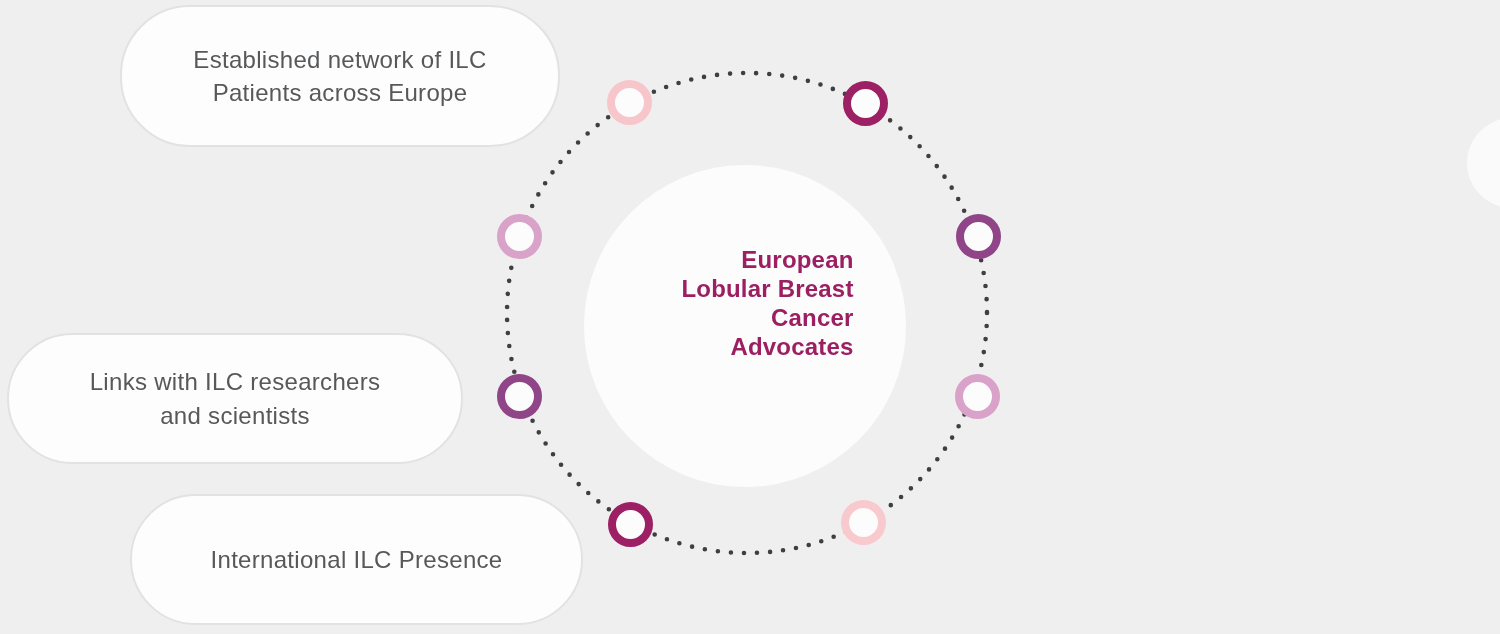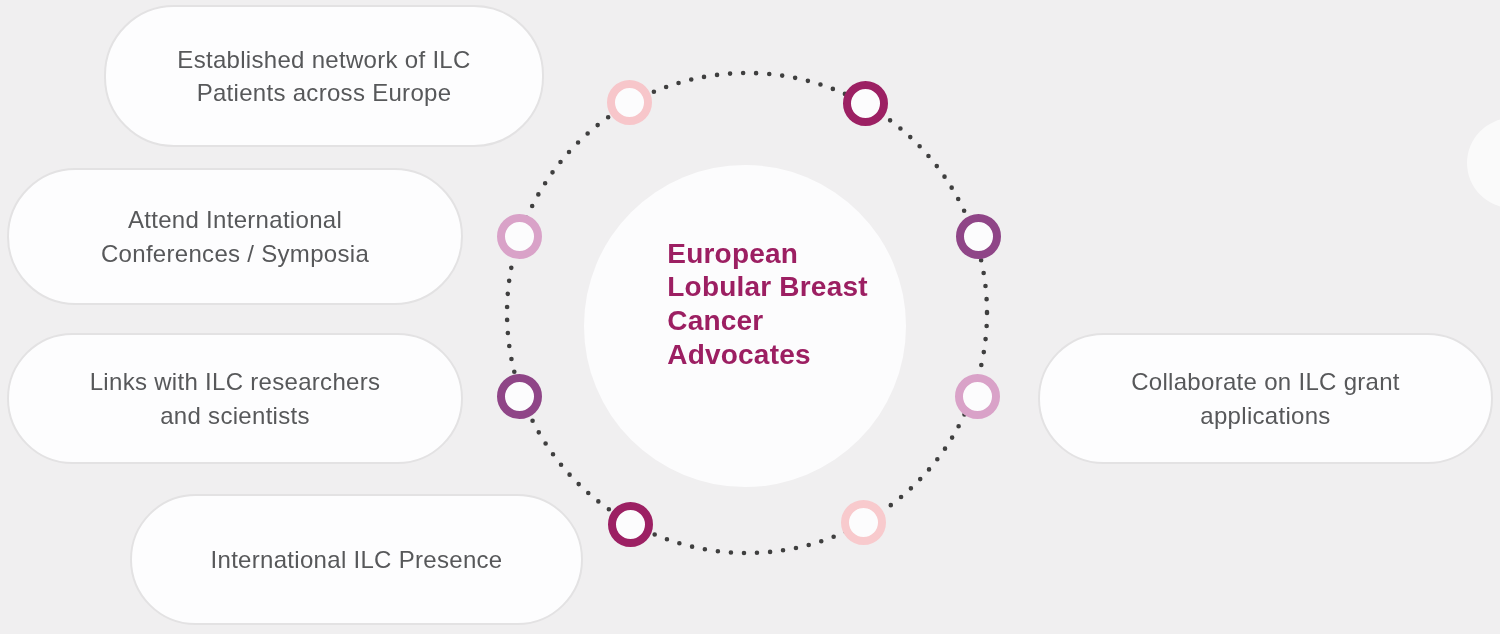--- a/index.html
+++ b/index.html
@@ -30,24 +30,24 @@
     width: 322px;
     height: 322px;
     border-radius: 50%;
     background: #fcfcfd;
     display: flex;
     align-items: center;
     justify-content: center;
   }
   .hub-title {
     font-weight: bold;
-    font-size: 28px;
+    font-size: 24px;
     line-height: 1.2;
     letter-spacing: 0.2px;
-    text-align: left;
+    text-align: right;
     white-space: pre-line;
     transform: translateY(-22px);
     margin-left: 45px;
   }
   .node {
     position: absolute;
     width: 45px;
     height: 45px;
     box-sizing: border-box;
     border-radius: 50%;
@@ -99,26 +99,22 @@
 
   <div class="node" style="left: 607px; top: 80px; border-color: rgb(247, 198, 202);"></div>
   <div class="node" style="left: 843px; top: 81px; border-color: rgb(156, 32, 99);"></div>
   <div class="node" style="left: 956px; top: 214px; border-color: rgb(143, 69, 135);"></div>
   <div class="node" style="left: 955px; top: 374px; border-color: rgb(217, 162, 200);"></div>
   <div class="node" style="left: 841px; top: 500px; border-color: rgb(248, 202, 205);"></div>
   <div class="node" style="left: 608px; top: 502px; border-color: rgb(156, 32, 99);"></div>
   <div class="node" style="left: 497px; top: 374px; border-color: rgb(143, 69, 135);"></div>
   <div class="node" style="left: 497px; top: 214px; border-color: rgb(217, 162, 200);"></div>
 
-  <div class="bubble" style="left:104px; top:5px;   width:440px; height:142px;">Established network of ILC
+  <div class="bubble" style="left:120px; top:5px;   width:440px; height:142px;">Established network of ILC
 Patients across Europe</div>
-  <div class="bubble" style="left:7px;   top:168px; width:456px; height:137px;">Attend International
-Conferences / Symposia</div>
   <div class="bubble" style="left:7px;   top:333px; width:456px; height:131px;text-align:center;">Links with ILC researchers
 and scientists</div>
   <div class="bubble" style="left:130px; top:494px; width:453px; height:131px;">International ILC Presence</div>
 
-  <div class="bubble" style="left:1038px; top:333px; width:455px; height:131px;">Collaborate on ILC grant
-applications</div>
 
   <div class="edge-circle"></div>
 
 </div>
 
 </body></html>

